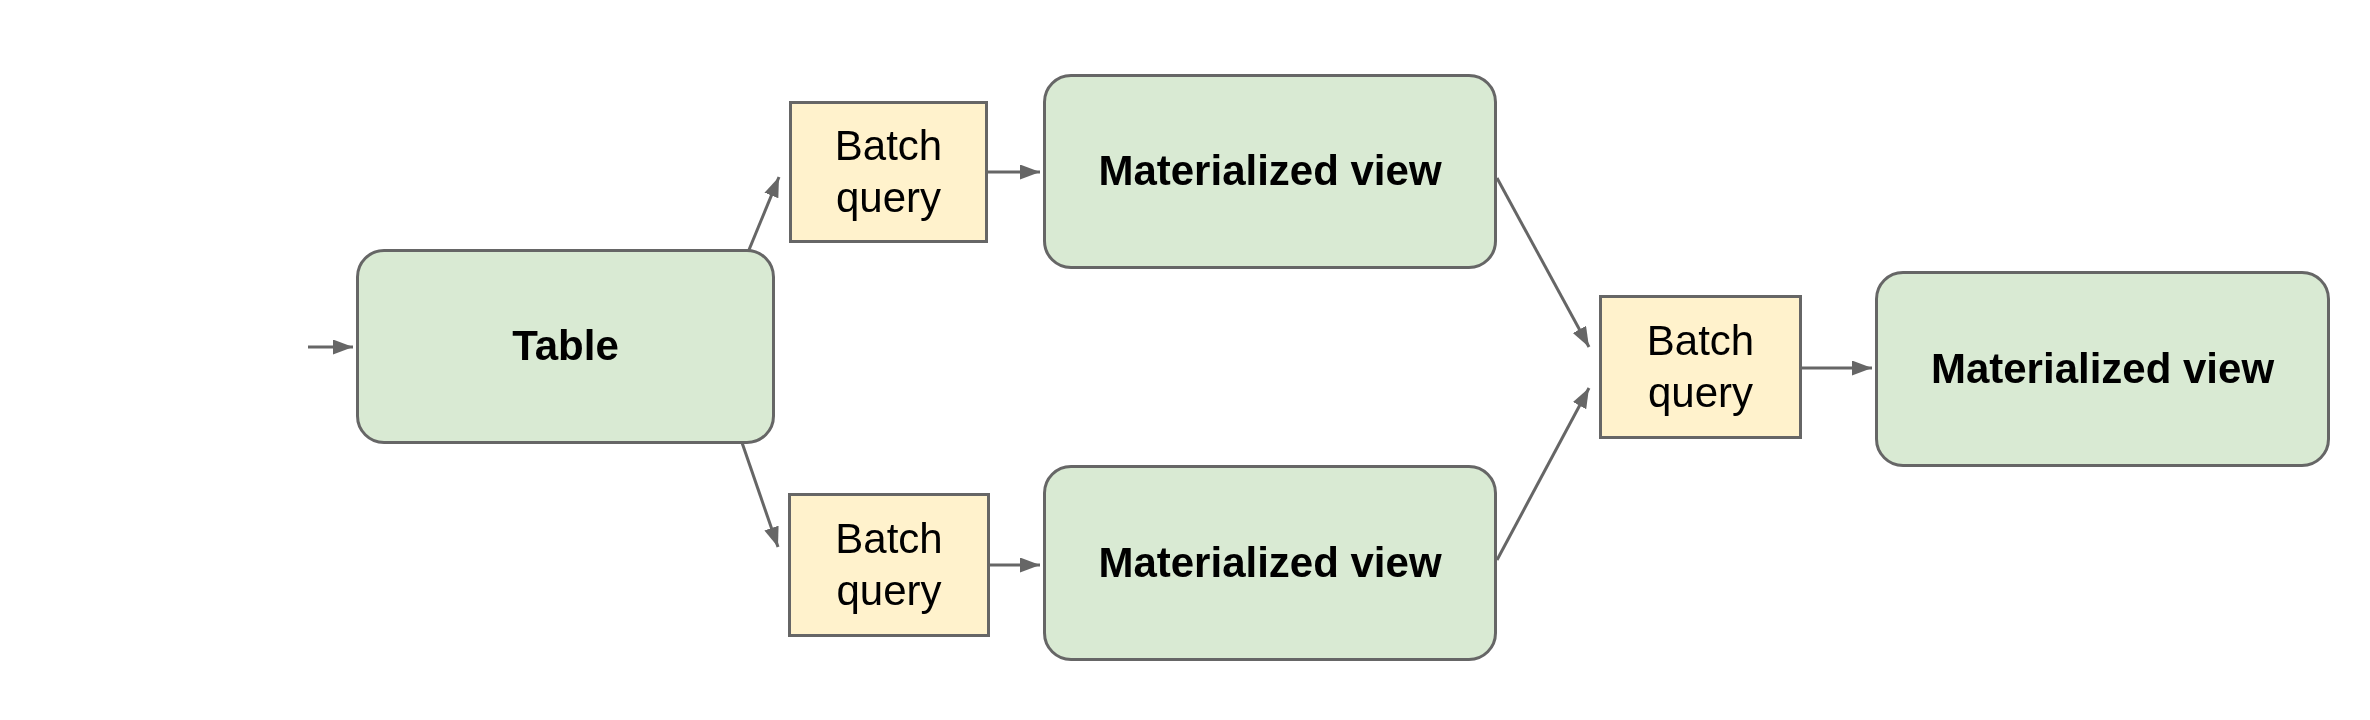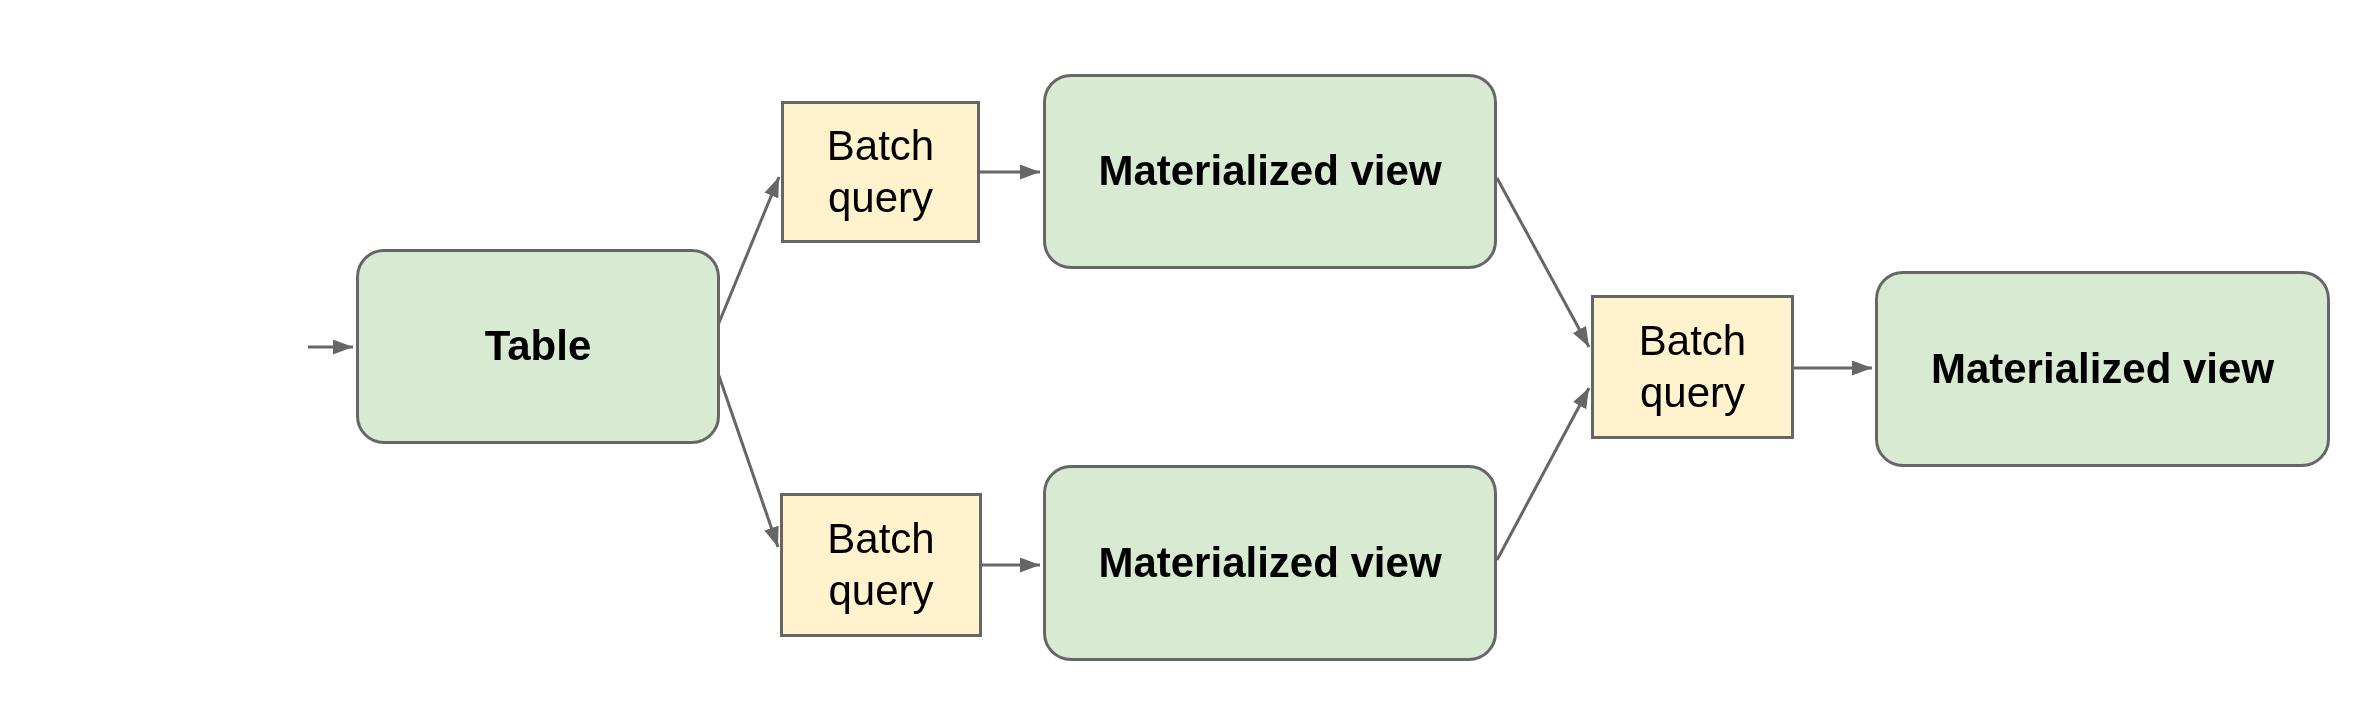--- a/index.html
+++ b/index.html
@@ -36,29 +36,30 @@
     line-height: 1.25;
   }
   .node .label {
     display: block;
     white-space: pre-line;
     padding: 0 18px;
   }
   .query-node {
     background: #fff2cc;
     border-radius: 0;
+    margin-left: 8px;
   }
   .table-node {
     background: #d9ead3;
     border-radius: 28px;
     font-weight: bold;
   }
   
   #node-streaming-query      { left: 28px;   top: 276px; width: 280px; height: 142px; }
-  #node-table                { left: 356px;  top: 249px; width: 364px; height: 195px; text-align: center; }
+  #node-table                { left: 356px;  top: 249px; width: 419px; height: 195px; text-align: center; }
   #node-batch-query-top      { left: 781px;  top: 101px; width: 199px; height: 142px; }
   #node-mv-top               { left: 1043px; top: 74px;  width: 454px; height: 195px; }
   #node-batch-query-bottom   { left: 780px;  top: 493px; width: 202px; height: 144px; }
   #node-mv-bottom            { left: 1043px; top: 465px; width: 454px; height: 196px; }
   #node-batch-query-final    { left: 1591px; top: 295px; width: 203px; height: 144px; }
   #node-mv-final             { left: 1875px; top: 271px; width: 455px; height: 196px; }
 </style>
 </head>
 <body>
 

